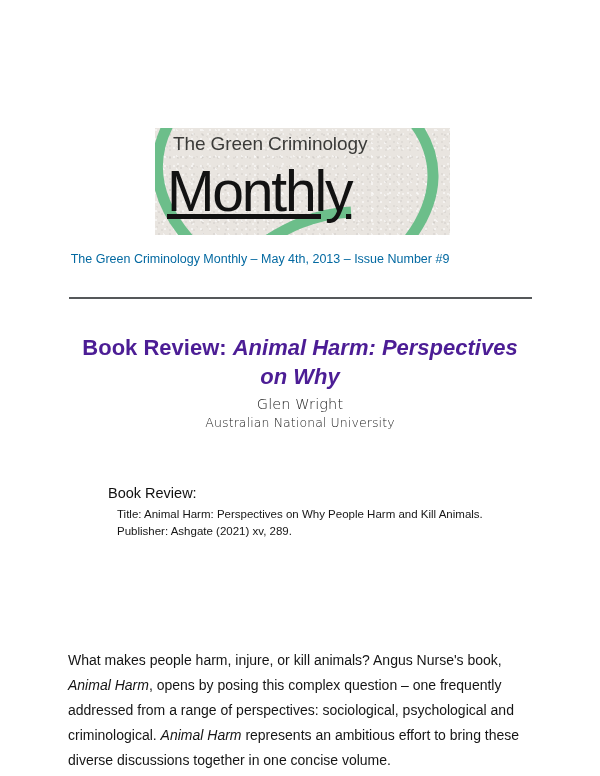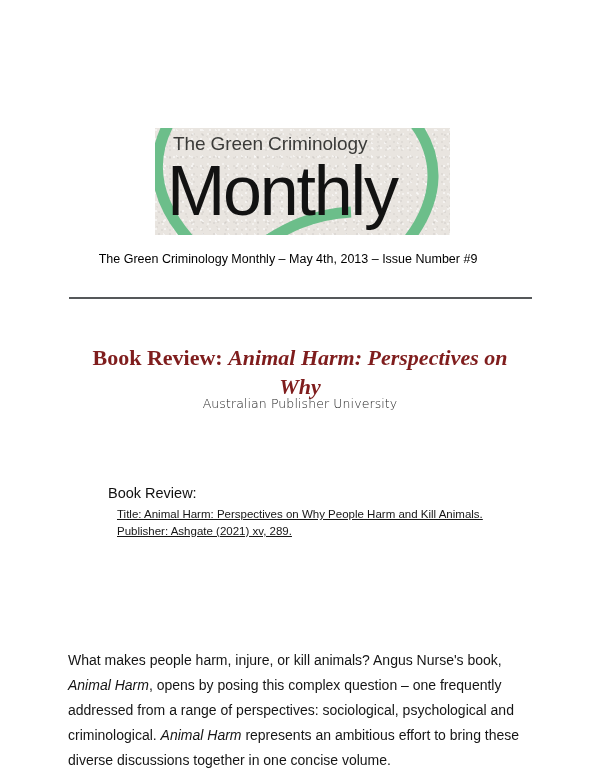--- a/index.html
+++ b/index.html
@@ -65,62 +65,62 @@
     line-height: 22px;
     color: #3a3a38;
     letter-spacing: -0.1px;
     white-space: nowrap;
   }
   .logo-line2 {
     position: absolute;
     left: 12px;
     top: 21px;
     font-family: "Liberation Sans", sans-serif;
-    font-size: 70px;
+    font-size: 57px;
     line-height: 84px;
     color: #121212;
     letter-spacing: -2.2px;
     white-space: nowrap;
+    text-decoration: underline;
   }
 
   
   .issue-line {
     position: absolute;
     left: 0;
     top: 214px;
     width: 520px;
     text-align: center;
     font-family: "Liberation Sans", sans-serif;
     font-size: 12.5px;
     line-height: 18px;
-    color: #000000;
-    padding-left: 28px;
+    color: #0369a1;
   }
 
   
   .divider {
     position: absolute;
     left: 69px;
     top: 261px;
     width: 463px;
     height: 0;
     border-top: 2px solid #55585a;
   }
 
   
   .article-title {
     position: absolute;
     left: 70px;
-    top: 292px;
+    top: 282px;
     width: 460px;
     text-align: center;
-    font-family: Liberation Serif, serif;
+    font-family: Liberation Sans, sans-serif;
     font-size: 22px;
     line-height: 29px;
-    color: #7f1d1d;
+    color: #4c1d95;
   }
   .article-title .bookname {
     font-style: italic;
   }
 
   
   .author-block {
     position: absolute;
     left: 70px;
     top: 359px;
@@ -160,21 +160,20 @@
     margin: 0;
     padding: 0 0 0 9px;
     list-style: none;
   }
   .details-list li {
     font-family: "Liberation Sans", sans-serif;
     font-size: 11.5px;
     line-height: 16.5px;
     color: #161616;
     white-space: nowrap;
-    text-decoration: underline;
   }
 
   
   .body-copy {
     position: absolute;
     left: 68px;
     top: 598px;
     width: 464px;
     font-family: "Liberation Sans", sans-serif;
     font-size: 14px;
@@ -204,21 +203,22 @@
     </div>
   </div>
 
   <div class="issue-line">The Green Criminology Monthly – May 4th, 2013 – Issue Number #9</div>
 
   <div class="divider"></div>
 
   <h1 class="article-title"><span>Book Review: </span><span class="bookname">Animal Harm: Perspectives on Why</span><br></h1>
 
   <div class="author-block">
-    <div class="author-org">Australian Publisher University</div>
+    <div class="author-name">Glen Wright</div>
+    <div class="author-org">Australian National University</div>
   </div>
 
   <div class="details-block">
     <div class="details-heading">Book Review:</div>
     <ul class="details-list">
       <li>Title: Animal Harm: Perspectives on Why People Harm and Kill Animals.</li>
       <li>Publisher: Ashgate (2021) xv, 289.</li>
     </ul>
   </div>
 

